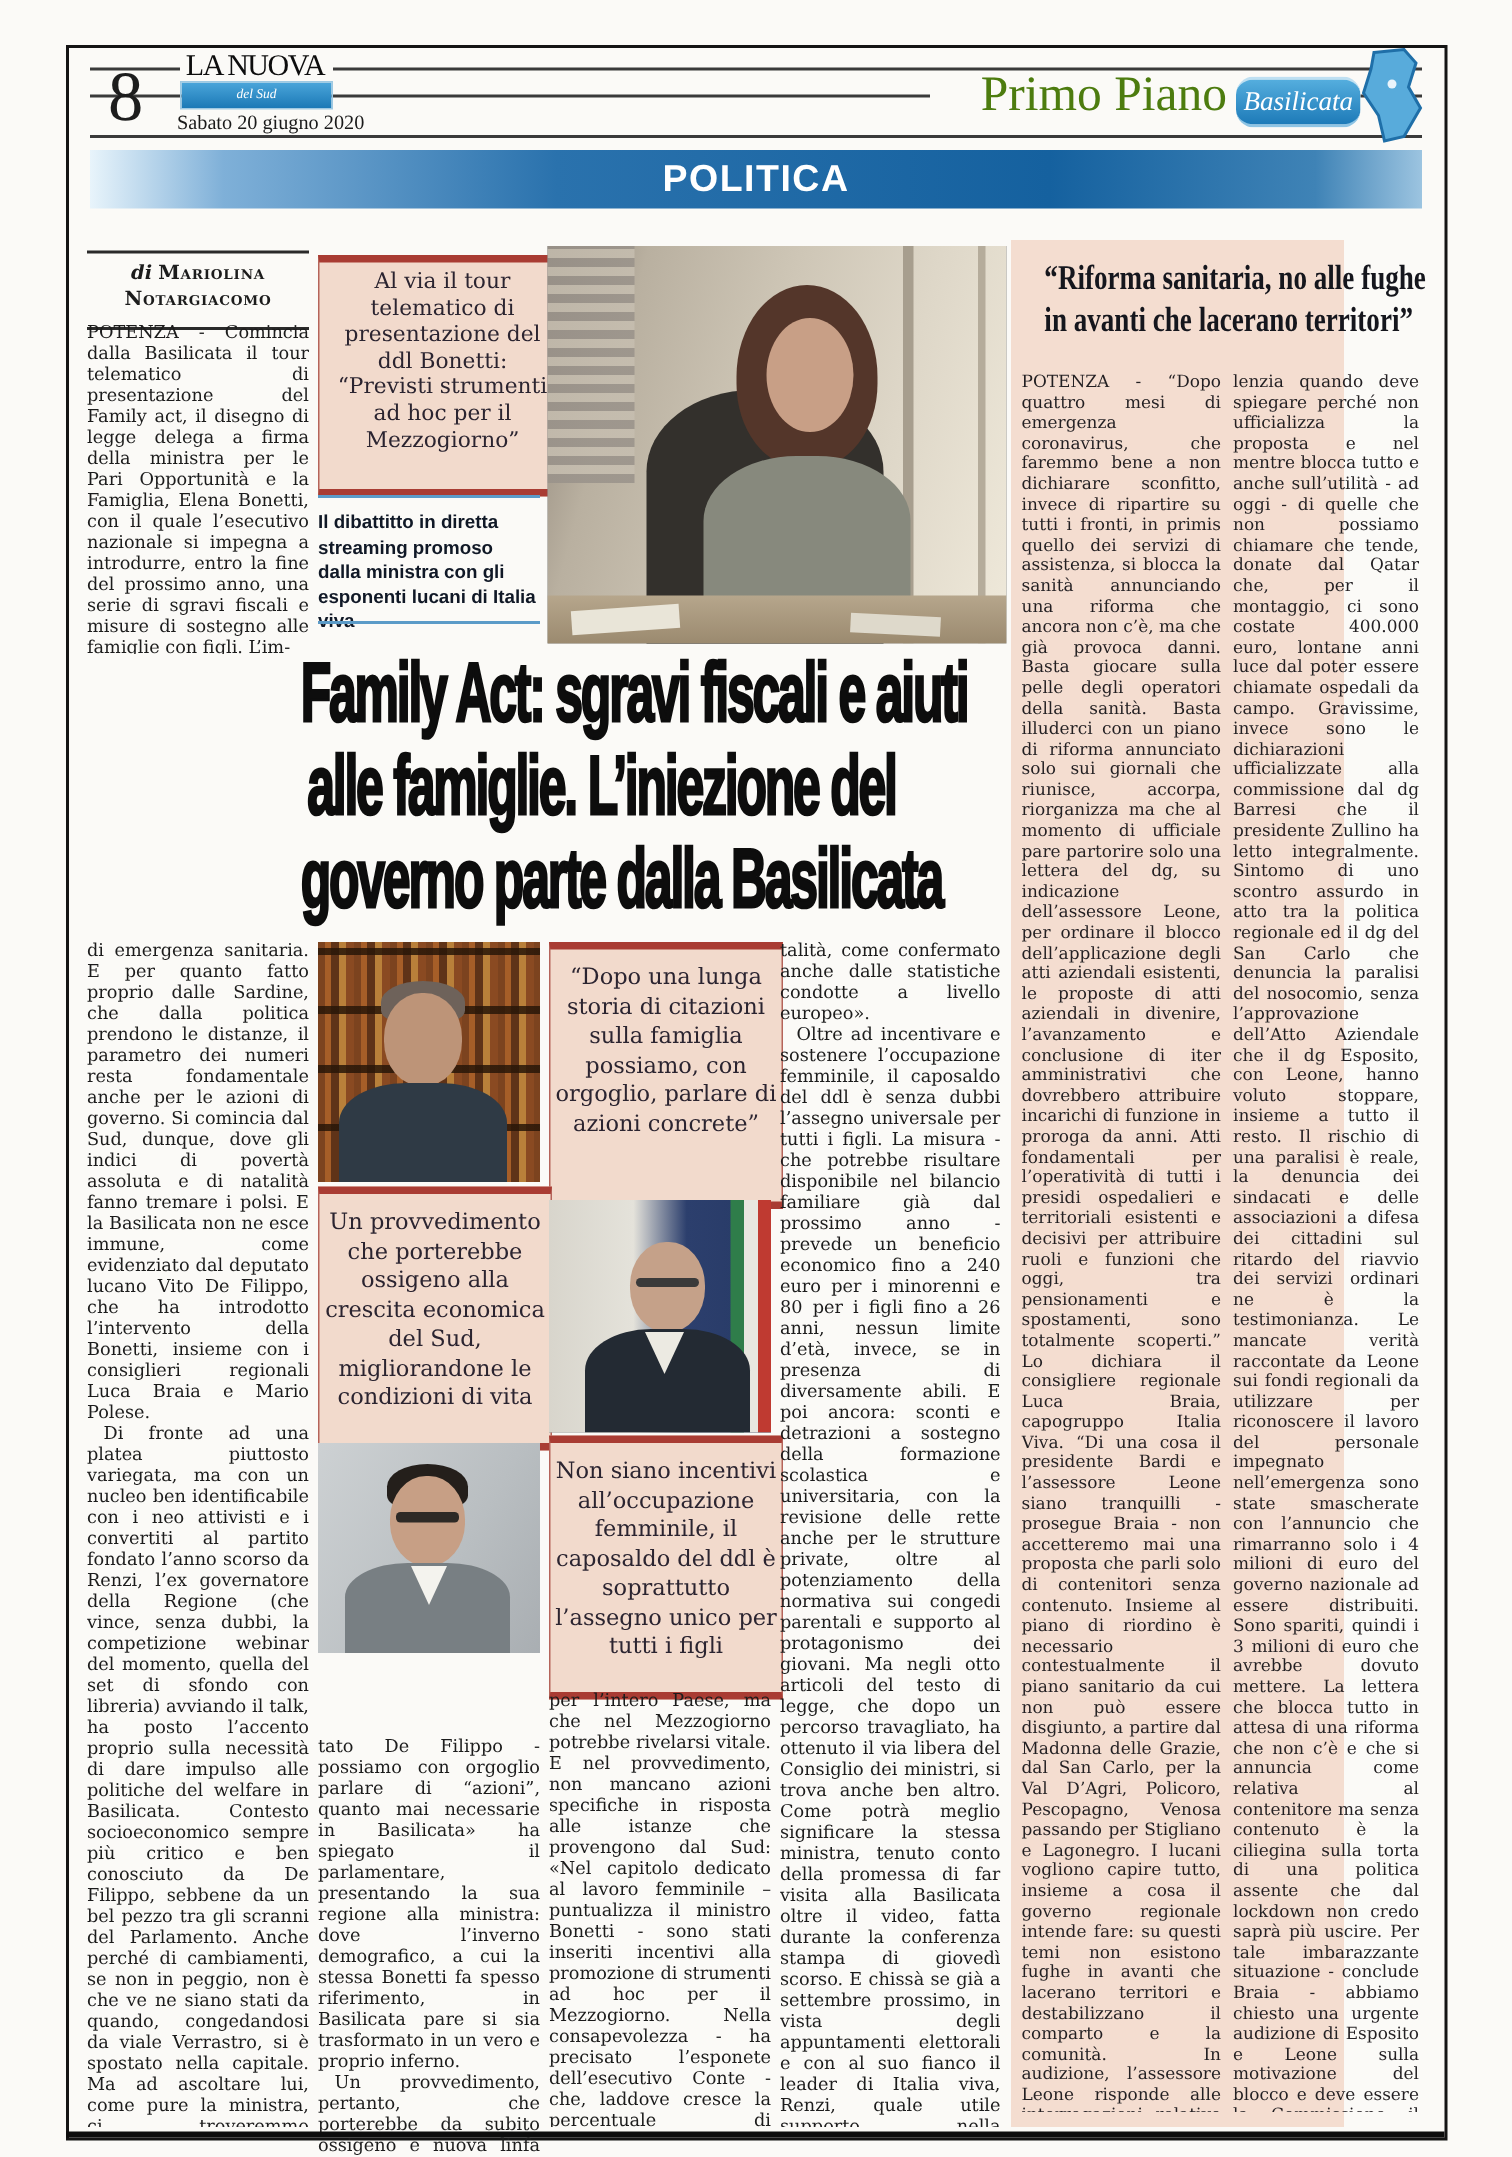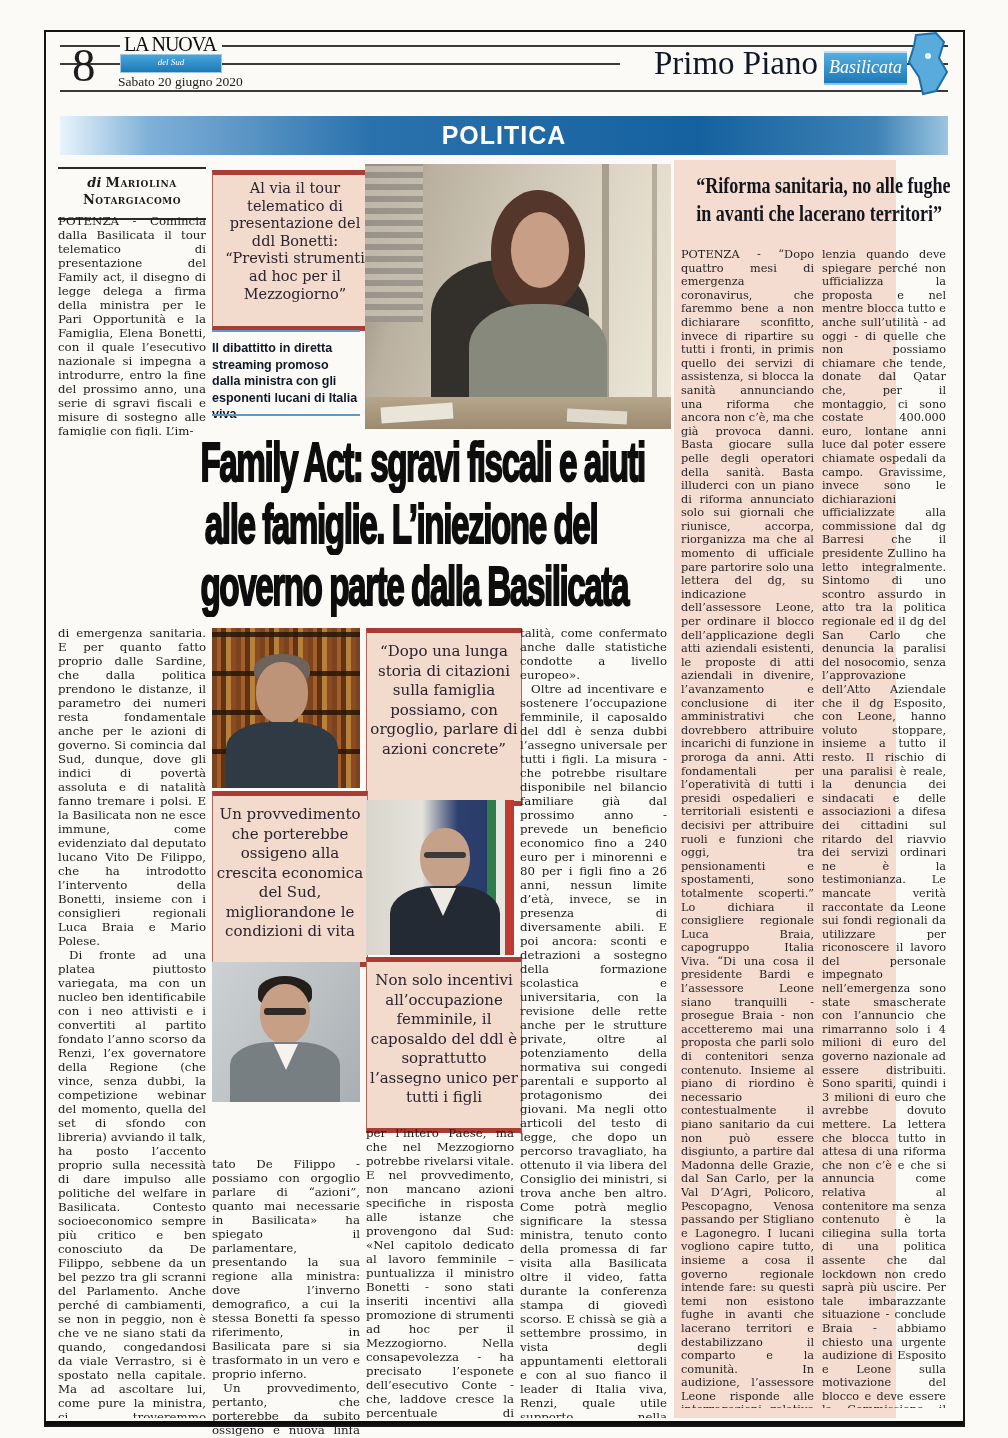--- a/index.html
+++ b/index.html
@@ -10,27 +10,27 @@
   .hline{background:#3a3a3a;height:2px;}
   
   .pageno{left:72px;top:38px;font-size:47px;color:#1d1d1d;font-family:"Liberation Serif",serif;}
   .brand{left:118px;top:33px;width:104px;text-align:center;font-family:"Liberation Serif",serif;
          font-weight:normal;font-size:20px;letter-spacing:-1px;color:#0d0d0d;}
   .brandbox{left:120px;top:54px;width:100px;height:17px;background:linear-gradient(#4aa5da,#1b79b6);
             border:1px solid #9fc9e2;text-align:center;color:#fff;font-style:italic;
             font-size:9px;line-height:15px;font-family:"Liberation Serif",serif;}
   .dateline{left:118px;top:74px;font-size:13.5px;color:#1a1a1a;font-family:"Liberation Serif",serif;}
   .primo{left:600px;top:45px;width:218px;text-align:right;font-family:"Liberation Serif",serif;
-         font-size:33px;color:#0f172a;}
+         font-size:33px;color:#4d7c0f;}
   .basbox{left:824px;top:51px;width:83px;height:30px;background:linear-gradient(#55aede,#1d7ab8);
           border-top:2px solid #bfe0f2;border-bottom:2px solid #8ec4e4;text-align:center;color:#fff;
-          font-family:"Liberation Serif",serif;font-style:italic;font-size:18px;line-height:28px;}
+          font-family:"Liberation Serif",serif;font-style:italic;font-size:18px;line-height:28px;border-radius:12px;}
   .mapicon{left:906px;top:32px;}
   
-  .banner{left:60px;top:116px;width:888px;height:39px;
+  .banner{left:60px;top:100px;width:888px;height:39px;
     background:linear-gradient(90deg,#e8f4fb 0%,#7fb0d8 10%,#2a72ad 35%,#15619f 72%,#3f83b6 92%,#9cc4e0 100%);}
   .banner span{display:block;text-align:center;color:#fff;font-family:"Liberation Sans",sans-serif;
     font-weight:bold;font-size:25px;line-height:39px;letter-spacing:1px;}
   
   .byline{left:58px;top:167px;width:148px;height:44px;border-top:2px solid #2a2a2a;border-bottom:2px solid #2a2a2a;
     text-align:center;font-size:13px;padding-top:5px;line-height:17px;}
   .byline .pre{font-style:italic;font-weight:bold;}
   .byline .nm{font-variant:small-caps;font-weight:bold;letter-spacing:.5px;}
   
   .btxt{font-size:11.8px;line-height:14px;text-align:justify;overflow:hidden;}
@@ -180,21 +180,21 @@
 
   <div class="photo" style="left:212px;top:962px;width:148px;height:140px;">
     <div class="pb-bg"></div>
     <div class="pb-hair"></div>
     <div class="pb-head"></div>
     <div class="pb-glasses"></div>
     <div class="pb-body"></div>
     <div class="pb-shirt"></div>
   </div>
 
-  <div class="abs redbox pquote" style="left:366px;top:957px;width:148px;height:148px;">Non solo incentivi all’occupazione femminile, il caposaldo del ddl è soprattutto l’assegno unico per tutti i figli</div>
+  <div class="abs redbox pquote" style="left:366px;top:957px;width:148px;height:148px;">Non siano incentivi all’occupazione femminile, il caposaldo del ddl è soprattutto l’assegno unico per tutti i figli</div>
 
   <div class="abs btxt" style="left:212px;top:1118px;width:148px;height:300px;margin-top:39px;">
     <p>tato De Filippo - possiamo con orgoglio parlare di “azioni”, quanto mai necessarie in Basilicata» ha spiegato il parlamentare, presentando la sua regione alla ministra: dove l’inverno demografico, a cui la stessa Bonetti fa spesso riferimento, in Basilicata pare si sia trasformato in un vero e proprio inferno.</p>
     <p class="ind">Un provvedimento, pertanto, che porterebbe da subito ossigeno e nuova linfa alla crescita economica del Sud, migliorandone le condizioni di vita. Una iniezione proteica, salutare</p>
   </div>
   <div class="abs btxt" style="left:366px;top:1126px;width:148px;height:292px;">
     <p>per l’intero Paese, ma che nel Mezzogiorno potrebbe rivelarsi vitale. E nel provvedimento, non mancano azioni specifiche in risposta alle istanze che provengono dal Sud: «Nel capitolo dedicato al lavoro femminile – puntualizza il ministro Bonetti - sono stati inseriti incentivi alla promozione di strumenti ad hoc per il Mezzogiorno. Nella consapevolezza - ha precisato l’esponete dell’esecutivo Conte - che, laddove cresce la percentuale di occupazione femminile, aumenta il tasso di na-</p>
   </div>
   <div class="abs btxt" style="left:520px;top:626px;width:147px;height:792px;">
     <p>talità, come confermato anche dalle statistiche condotte a livello europeo».</p>

